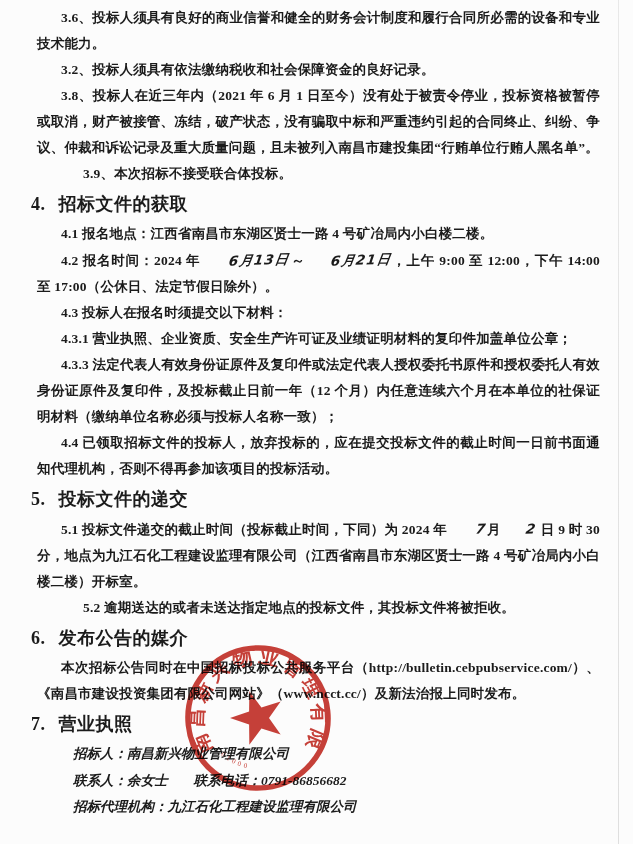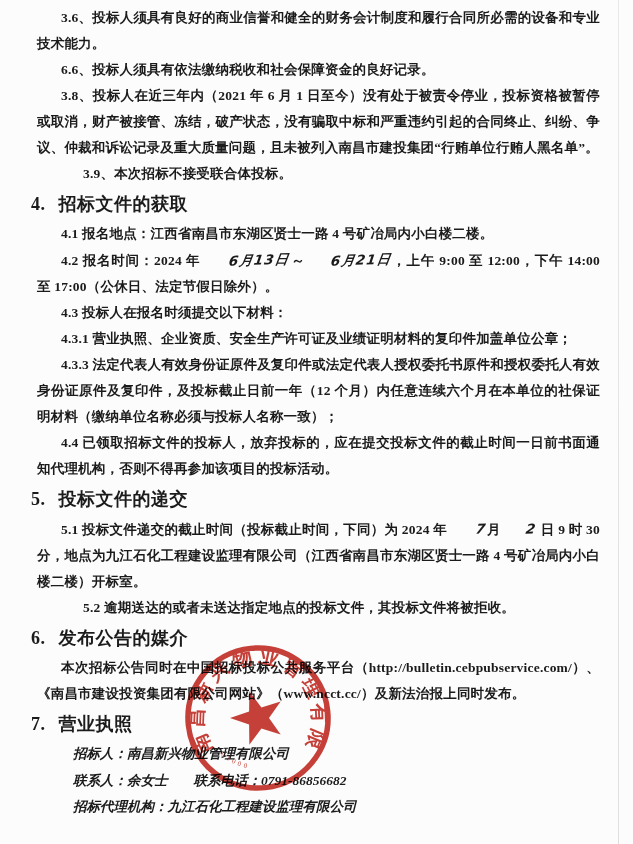--- a/index.html
+++ b/index.html
@@ -82,21 +82,21 @@
     background:linear-gradient(#dedede,#cfcfcf);
     opacity:.65;
   }
 </style>
 </head>
 <body>
 
 <div class="page">
 
   <p class="body">3.6、投标人须具有良好的商业信誉和健全的财务会计制度和履行合同所必需的设备和专业技术能力。</p>
-  <p class="body">6.6、投标人须具有依法缴纳税收和社会保障资金的良好记录。</p>
+  <p class="body">3.2、投标人须具有依法缴纳税收和社会保障资金的良好记录。</p>
   <p class="body">3.8、投标人在近三年内（2021 年 6 月 1 日至今）没有处于被责令停业，投标资格被暂停或取消，财产被接管、冻结，破产状态，没有骗取中标和严重违约引起的合同终止、纠纷、争议、仲裁和诉讼记录及重大质量问题，且未被列入南昌市建投集团“行贿单位行贿人黑名单”。</p>
   <p class="body ind-lg">3.9、本次招标不接受联合体投标。</p>
 
   <h2 class="hd">
     <span class="num">4.</span>
     <span>招标文件的获取</span>
   </h2>
 
   <p class="body">4.1 报名地点：江西省南昌市东湖区贤士一路 4 号矿冶局内小白楼二楼。</p>
 

